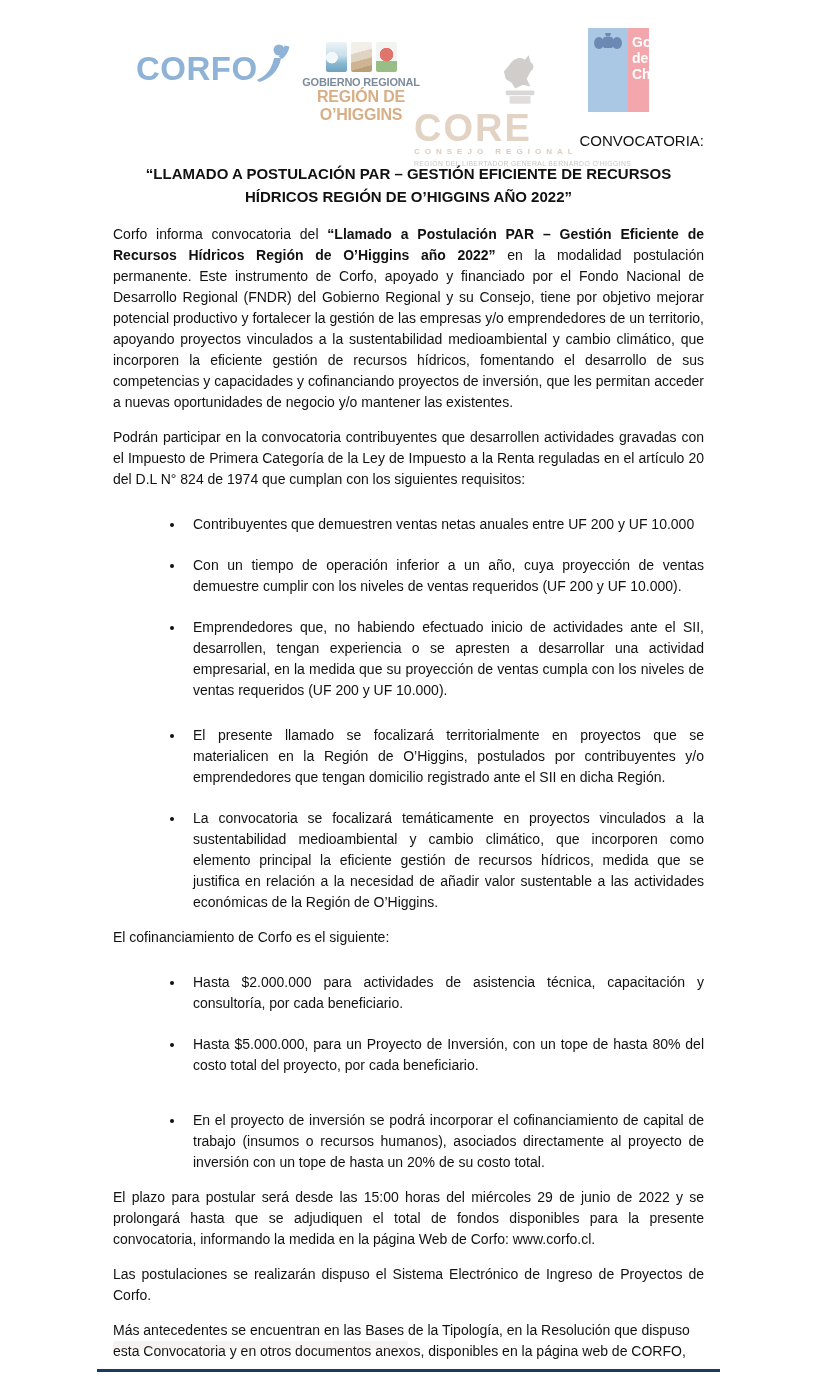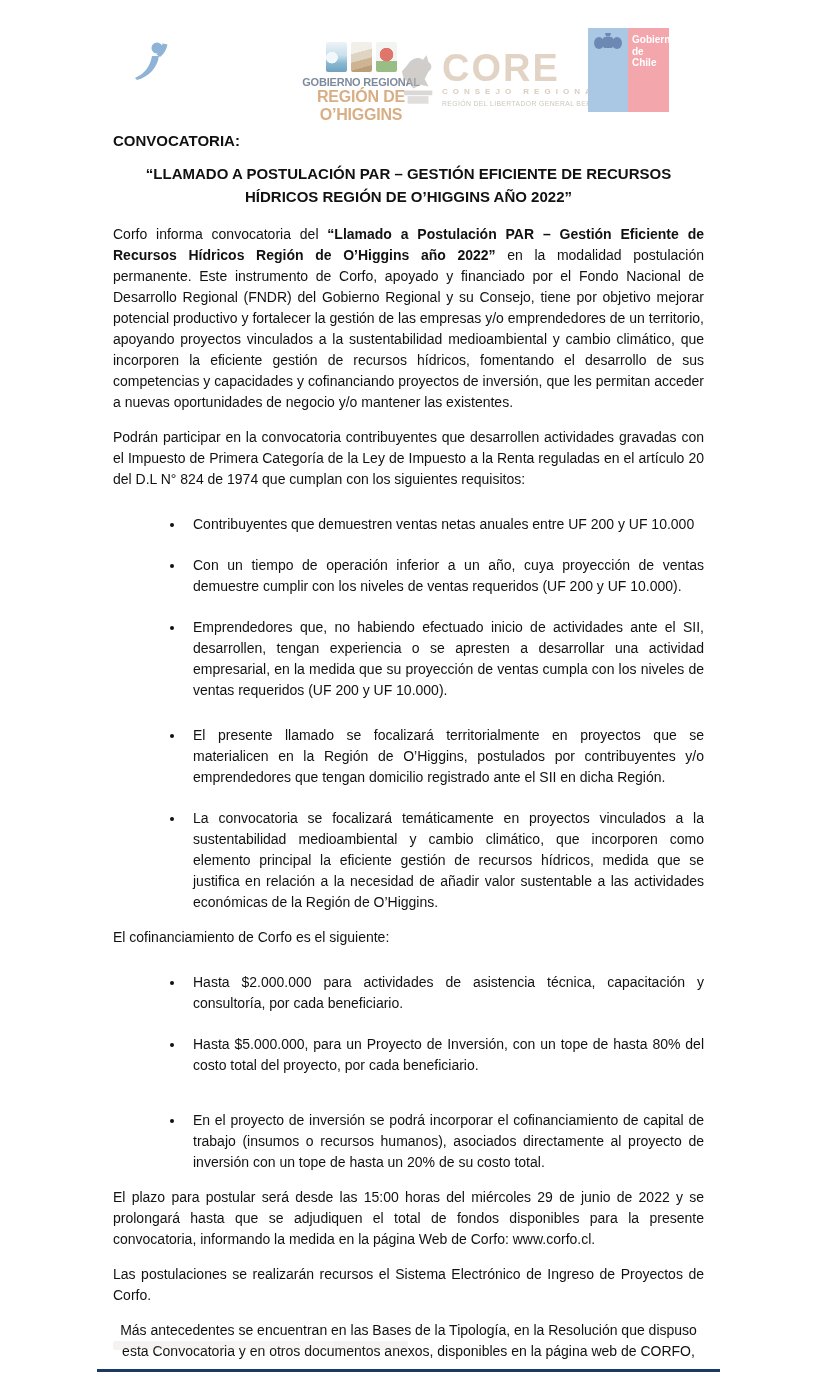--- a/index.html
+++ b/index.html
@@ -45,77 +45,78 @@
     background: linear-gradient(165deg, #f0ece4 0% 34%, #d8c9b2 35% 58%, #c3a277 59% 80%, #a98757 81% 100%);
   }
   .tile-apple {
     background-image:
       radial-gradient(circle at 50% 42%, #d85347 0 32%, rgba(0,0,0,0) 35%),
       linear-gradient(180deg, #eef2ee 0% 64%, #7fae68 65% 100%);
   }
   .gore-line1 { font-size: 11px; font-weight: bold; color: #5d6e83; letter-spacing: -0.2px; }
   .gore-line2 { font-size: 16px; font-weight: bold; color: #cf9a66; letter-spacing: -0.2px; }
 
-  .core-logo { position: absolute; left: 400px; top: 50px; display: flex; align-items: flex-start; opacity: 0.85; }
+  .core-logo { position: absolute; left: 414px; top: 50px; display: flex; align-items: center; opacity: 0.85; flex-direction: column; }
   .core-statue { margin-right: 4px; margin-top: 2px; }
   .core-texts { text-align: left; }
   .core-word { font-size: 38px; line-height: 36px; font-weight: 800; color: #ddccbc; letter-spacing: 2px; }
   .core-sub { font-size: 8px; font-weight: bold; color: #d6c4b4; letter-spacing: 5px; margin-top: 1px; }
   .core-caption { font-size: 6.8px; color: #c2bcb4; letter-spacing: 0.4px; margin-top: 4px; white-space: nowrap; }
 
   .gob-logo { position: absolute; left: 588px; top: 28px; display: flex; }
   .gob-blue {
     width: 40px; height: 84px; background: #aac7e3;
     display: flex; justify-content: center; padding-top: 5px;
   }
   .gob-pink {
-    width: 41px; height: 84px; background: #f4a6ad;
-    color: #ffffff; font-size: 10px; font-weight: bold; line-height: 1.15;
+    width: 21px; height: 84px; background: #f4a6ad;
+    color: #ffffff; font-size: 14px; font-weight: bold; line-height: 1.15;
     padding: 6px 0 0 4px;
   }
 
   
   .content {
     position: absolute; left: 113px; top: 130px; width: 591px;
     font-size: 14px; line-height: 21px; text-align: justify;
   }
   .doc-heading {
-    font-size: 15px; font-weight: bold; text-align: left; margin-bottom: 11px;
+    font-size: 15px; font-weight: normal; text-align: right; margin-bottom: 11px;
   }
   .doc-title {
     font-size: 15px; font-weight: bold; text-align: center;
     line-height: 23px; margin: 0 4px 16px 4px;
   }
   p.para { margin-bottom: 14px; }
   .bold-inline { font-weight: bold; }
 
   ul.doc-list { list-style: disc; margin: 24px 0 14px 0; padding-left: 72px; }
   ul.doc-list li { padding-left: 8px; margin-bottom: 20px; text-align: justify; }
   ul.doc-list li:last-child { margin-bottom: 14px; }
   li.extra-gap { margin-top: 34px; }
-  .link-line { margin-bottom: 0; text-align: center; }
+  .link-line { margin-bottom: 0; text-align: left; }
 
   .ghost-artifact {
     position: absolute; left: 113px; top: 1341px; width: 295px; height: 9px;
     background: linear-gradient(90deg, #b9ab9d 0 40%, #c7bcae 40% 75%, #b9ab9d 75% 100%);
     opacity: 0.14; border-radius: 2px;
   }
   .footer-rule {
     position: absolute; left: 97px; top: 1369px; width: 623px; height: 3px;
     background: #1b3a63;
   }
 </style>
 </head>
 <body>
 
 <div class="page">
 
   <div class="logo-band">
 
     <div class="corfo-logo">
+      <span class="corfo-text">CORFO</span>
       <span class="corfo-person">
         <svg width="34" height="40" viewBox="0 0 34 40">
           <circle cx="23" cy="8" r="5.5" fill="#8fb3d7"></circle>
           <path d="M1 38 C10 34 16 27 18 16 L25 16 C23 29 14 37 3 40 Z" fill="#8fb3d7"></path>
           <path d="M26 17 C30 14 32.5 9.5 33.5 4.5 L28.5 3.5 C27.5 8.5 25.5 12 22.5 14.5 Z" fill="#8fb3d7"></path>
         </svg>
       </span>
     </div>
 
     <div class="gore-logo">
@@ -182,21 +183,21 @@
     <p class="para">El cofinanciamiento de Corfo es el siguiente:</p>
 
     <ul class="doc-list">
       <li>Hasta $2.000.000 para actividades de asistencia técnica, capacitación y consultoría, por cada beneficiario.</li>
       <li>Hasta $5.000.000, para un Proyecto de Inversión, con un tope de hasta 80% del costo total del proyecto, por cada beneficiario.</li>
       <li class="extra-gap">En el proyecto de inversión se podrá incorporar el cofinanciamiento de capital de trabajo (insumos o recursos humanos), asociados directamente al proyecto de inversión con un tope de hasta un 20% de su costo total.</li>
     </ul>
 
     <p class="para">El plazo para postular será desde las 15:00 horas del miércoles 29 de junio de 2022 y se prolongará hasta que se adjudiquen el total de fondos disponibles para la presente convocatoria, informando la medida en la página Web de Corfo: www.corfo.cl.</p>
 
-    <p class="para">Las postulaciones se realizarán recursos el Sistema Electrónico de Ingreso de Proyectos de Corfo.</p>
+    <p class="para">Las postulaciones se realizarán dispuso el Sistema Electrónico de Ingreso de Proyectos de Corfo.</p>
 
     <p class="para link-line">Más antecedentes se encuentran en las Bases de la Tipología, en la Resolución que dispuso esta Convocatoria y en otros documentos anexos, disponibles en la página web de CORFO,</p>
 
   </div>
 
   <div class="ghost-artifact"></div>
   <div class="footer-rule"></div>
 
 </div>
 

